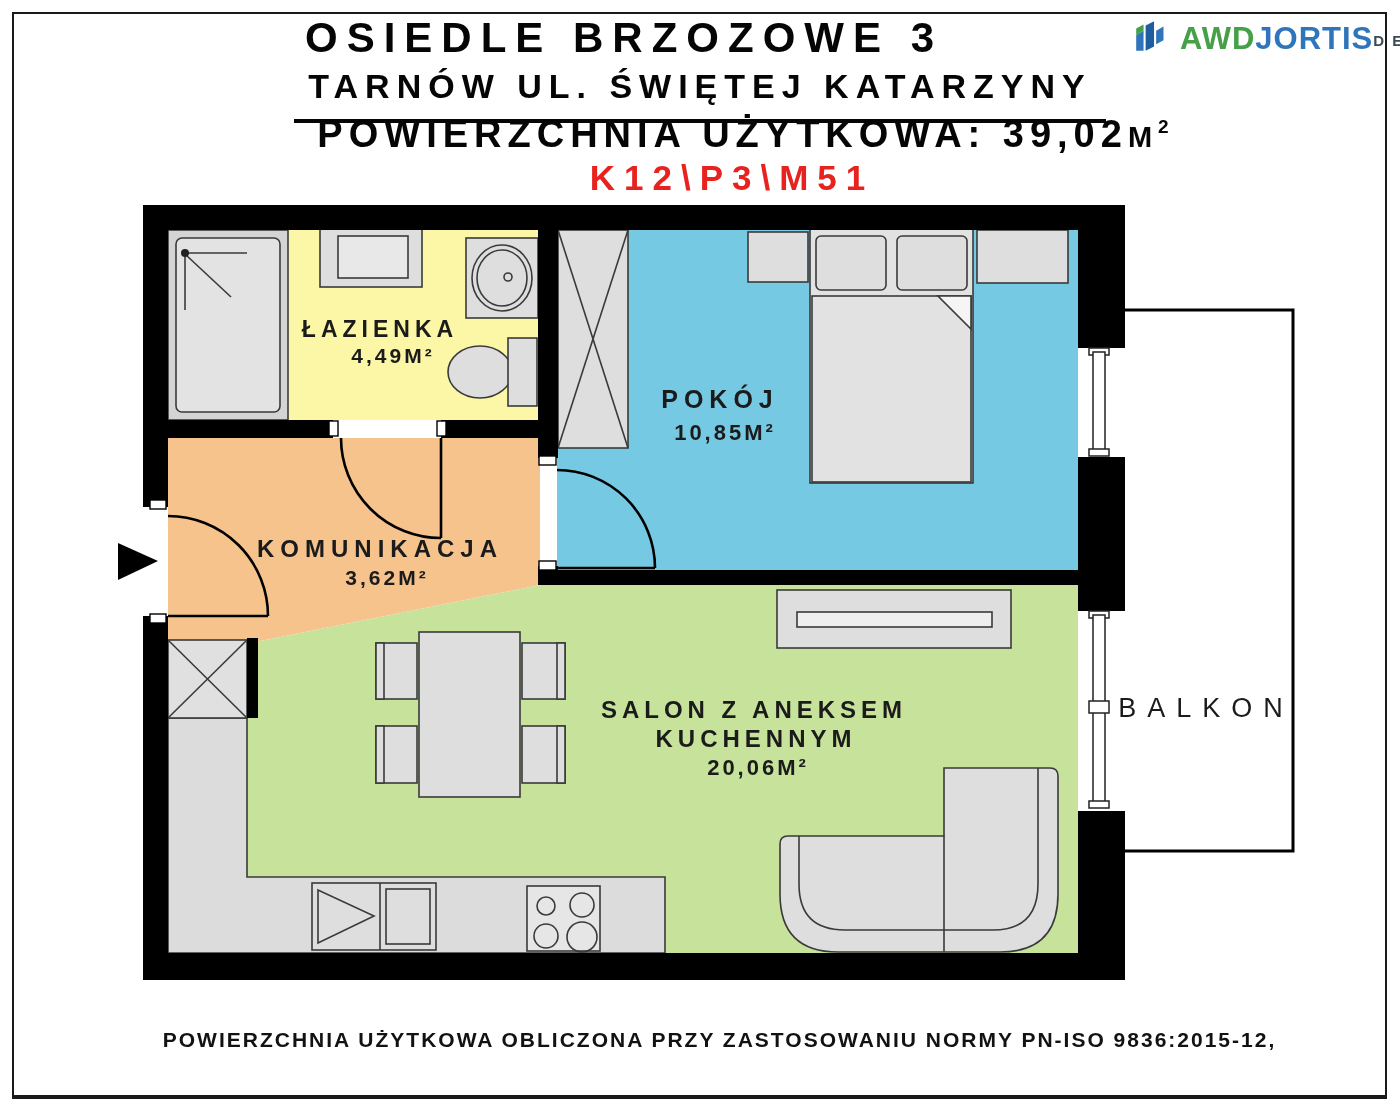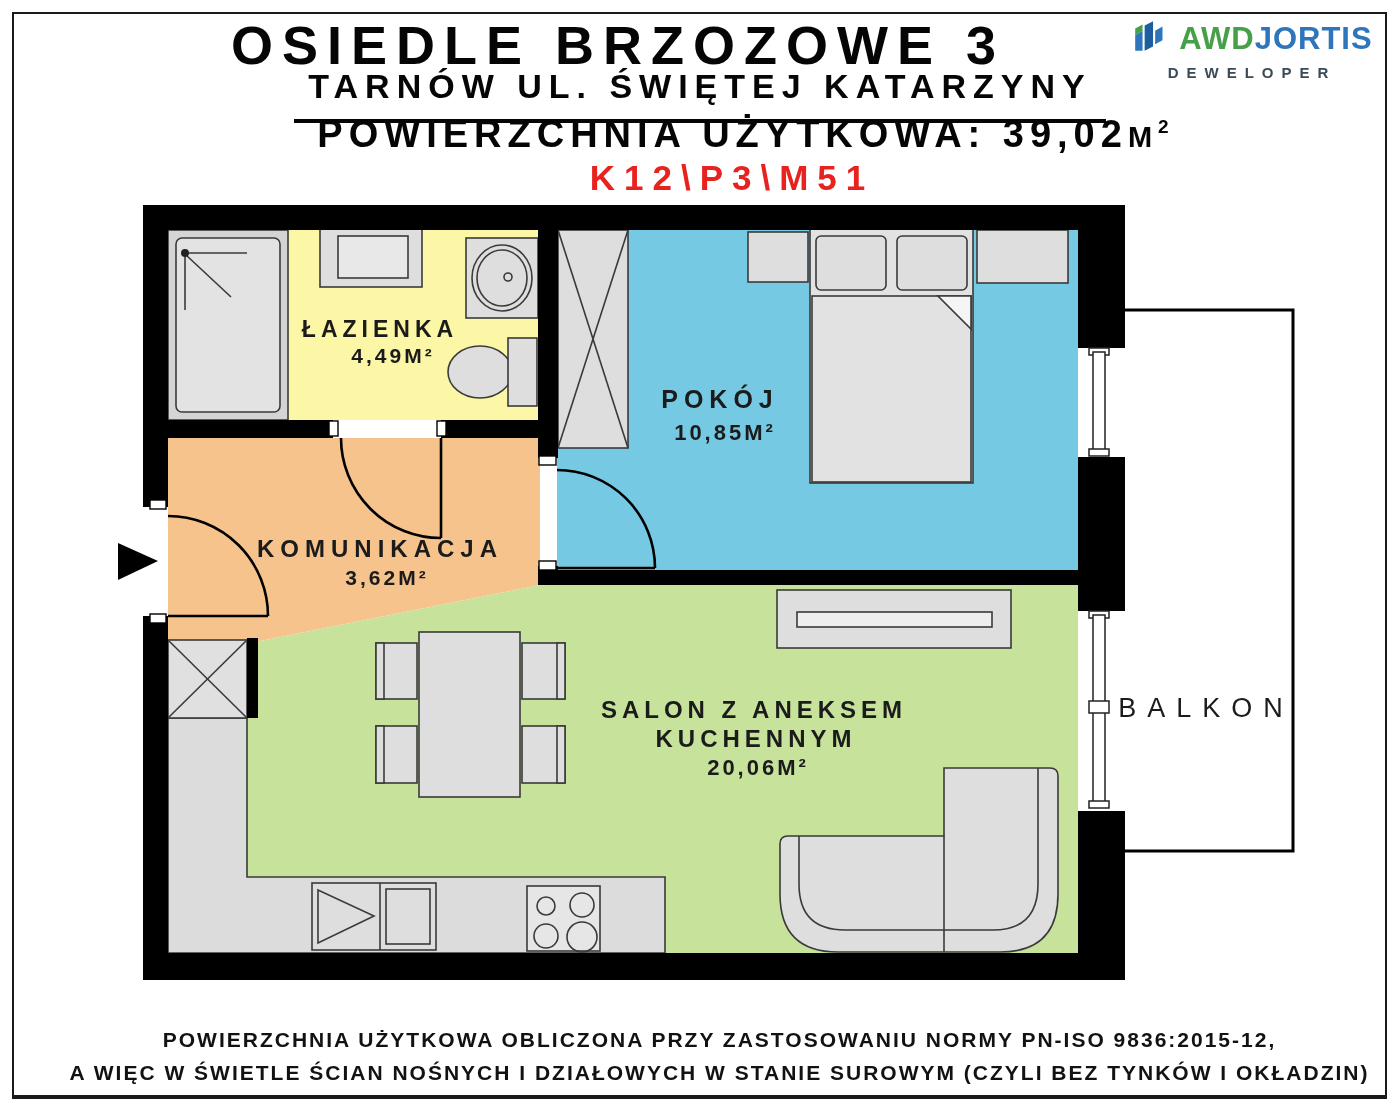--- a/index.html
+++ b/index.html
@@ -1,26 +1,26 @@
 <!DOCTYPE html>
 <html><head>
 <meta charset="utf-8">
 <style>
   html,body{margin:0;padding:0;background:#fff;}
   body{width:1400px;height:1111px;position:relative;font-family:"Liberation Sans",sans-serif;overflow:hidden;}
   .page-border{position:absolute;left:12px;top:12px;right:13px;bottom:12px;border:2px solid #1a1a1a;border-bottom-width:4px;pointer-events:none;}
   .header{position:absolute;left:0;top:0;width:1400px;text-align:center;color:#050505;}
-  .title{position:absolute;left:2px;top:14px;width:1232px;font-size:54px;font-weight:bold;letter-spacing:9px;white-space:nowrap;}
+  .title{position:absolute;left:8px;top:14px;width:1232px;font-size:42px;font-weight:bold;letter-spacing:9px;white-space:nowrap;}
   .subtitle-wrap{position:absolute;left:0;top:67px;width:1400px;text-align:center;}
   .subtitle{display:inline-block;font-size:34px;font-weight:bold;letter-spacing:7px;border-bottom:4px solid #050505;padding:0 14px 13px 14px;white-space:nowrap;}
   .area-line{position:absolute;left:0;top:113px;width:1396px;font-size:38px;font-weight:bold;letter-spacing:6px;white-space:nowrap;margin-left:45px;}
   .area-unit{font-size:29px;}
   .area-exp{font-size:19px;vertical-align:14px;letter-spacing:0;}
   .unit-code{position:absolute;left:0;top:158px;width:1400px;font-size:35px;font-weight:bold;letter-spacing:9px;color:#e8231f;white-space:nowrap;padding-left:32px;}
-  .logo{position:absolute;right:28px;top:16px;width:240px;display:flex;flex-direction:column;align-items:center;text-align:center;}
+  .logo{position:absolute;right:28px;top:16px;width:240px;display:flex;flex-direction:row;align-items:center;text-align:center;}
   .logo-row{display:flex;align-items:center;gap:6px;}
   .logo-brand{font-size:31px;font-weight:bold;letter-spacing:1px;white-space:nowrap;}
   .logo-a{color:#45a047;} .logo-b{color:#2e75bb;}
   .logo-tagline{font-size:15px;font-weight:bold;letter-spacing:8px;color:#3b4a55;margin-top:2px;}
   .footer{position:absolute;left:0;top:1023px;width:1400px;text-align:center;color:#121212;font-weight:bold;}
   .footer div{font-size:21px;letter-spacing:2px;line-height:33px;white-space:nowrap;padding-left:39px;}
   svg text{font-family:"Liberation Sans",sans-serif;fill:#1b1b1b;}
   .plan{position:absolute;left:0;top:0;}
 </style>
 </head>
@@ -212,14 +212,13 @@
     <text x="387" y="585" font-size="21" letter-spacing="3">3,62M²</text>
     <text x="754" y="718" font-size="24" letter-spacing="5">SALON Z ANEKSEM</text>
     <text x="756" y="747" font-size="24" letter-spacing="5">KUCHENNYM</text>
     <text x="758" y="775" font-size="22" letter-spacing="3">20,06M²</text>
     <text x="1206" y="717" font-size="27" letter-spacing="11" font-weight="normal">BALKON</text>
   </g>
 </svg>
 
 <div class="footer">
   <div>POWIERZCHNIA UŻYTKOWA OBLICZONA PRZY ZASTOSOWANIU NORMY PN-ISO 9836:2015-12,</div>
-  <div>A WIĘC W ŚWIETLE ŚCIAN NOŚNYCH I DZIAŁOWYCH W STANIE SUROWYM (CZYLI BEZ TYNKÓW I OKŁADZIN)</div>
 </div>
 
 </body></html>

